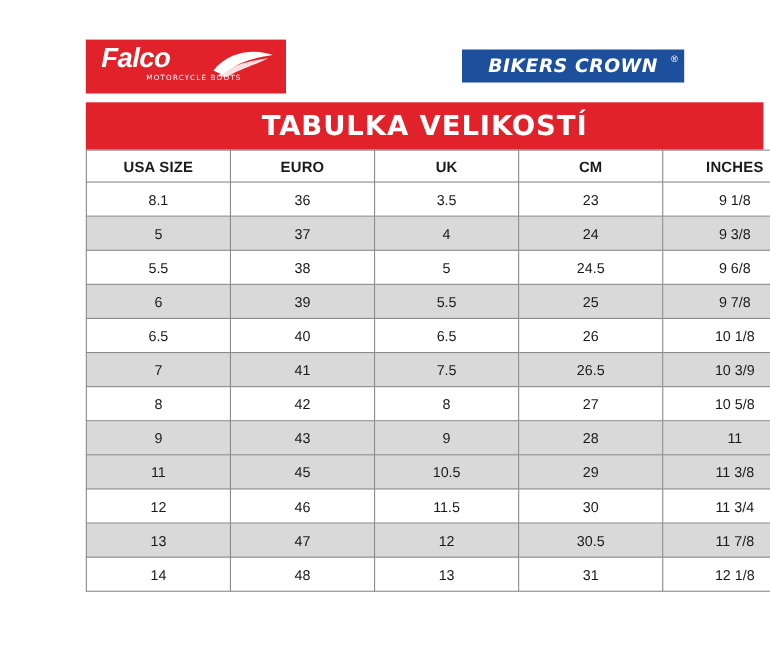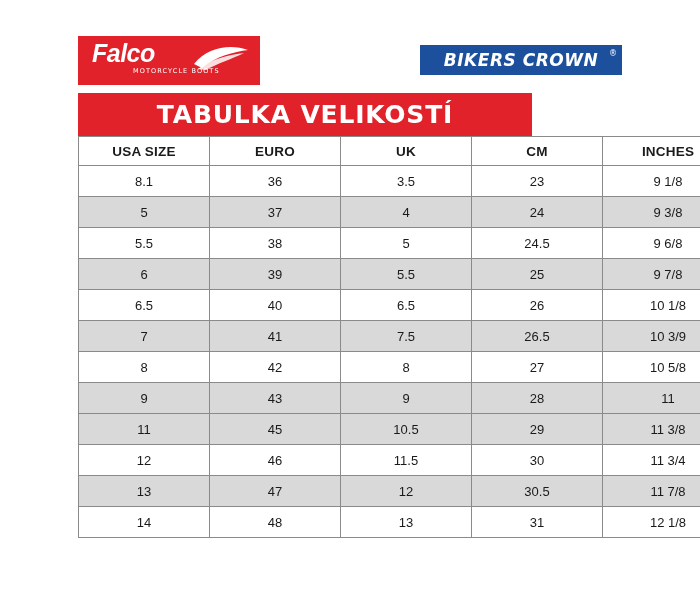--- a/index.html
+++ b/index.html
@@ -102,21 +102,21 @@
     position: absolute;
     right: 5px;
     top: 4px;
     font-family: "DejaVu Sans", sans-serif;
     font-size: 8px;
     color: #ffffff;
   }
 
   
   .title-bar {
-    width: 454px;
+    width: 616px;
     height: 43px;
     background: #e1222a;
     color: #ffffff;
     display: flex;
     align-items: center;
     justify-content: center;
     font-family: "DejaVu Sans", sans-serif;
     font-weight: bold;
     font-size: 25px;
     letter-spacing: 0.8px;

